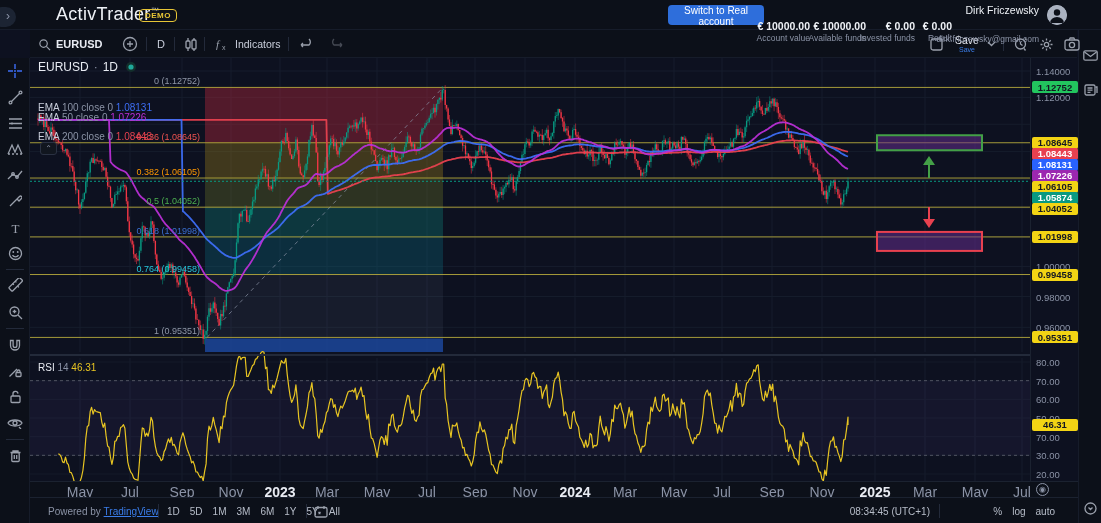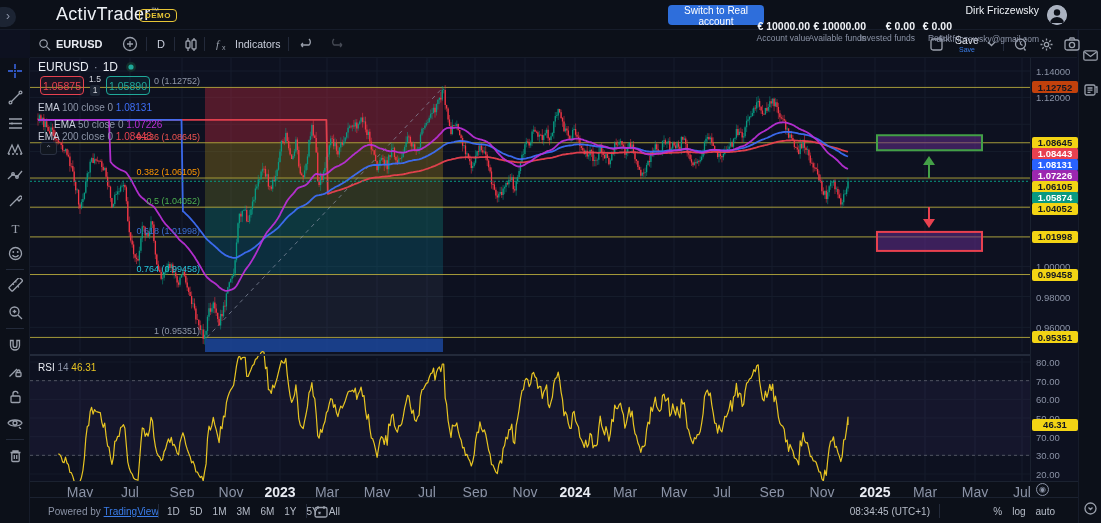--- a/index.html
+++ b/index.html
@@ -394,29 +394,24 @@
   <div id="legend">
     <span>EURUSD</span>
     <span style="color:#8b93a6;">·</span>
     <span>1D</span>
     <svg width="12" height="12" viewBox="0 0 12 12" style="margin:0 2px;">
         <circle cx="6" cy="6" r="5" fill="#132f2c"></circle>
         <circle cx="6" cy="6" r="2.6" fill="#1fa99a"></circle>
       </svg>
   </div>
 
-  <div id="quote">
-    <div class="q-box" id="bid-box">1.05875</div>
-    <div id="spread"><div>1.5</div><div class="sb">1</div></div>
-    <div class="q-box" id="ask-box">1.05890</div>
-  </div>
 
   <div id="ema-rows">
       <div class="ema-row" style="top: 102px;"><span>EMA</span> <span class="p">100 close 0</span> <span style="color:#3d6ef5">1.08131</span></div>
-      <div class="ema-row" style="top: 119px; padding-left: 16px;"><span>EMA</span> <span class="p">50 close 0</span> <span style="color:#b92fd6">1.07226</span></div>
+      <div class="ema-row" style="top: 112px;"><span>EMA</span> <span class="p">50 close 0</span> <span style="color:#b92fd6">1.07226</span></div>
       <div class="ema-row" style="top: 131px;"><span>EMA</span> <span class="p">200 close 0</span> <span style="color:#e8414f">1.08443</span></div>
     </div>
   <div id="collapse-btn">⌃</div>
   <div id="fib-labels">
       <div class="fib-lab" style="left: 110px; top: 76.4169px; color: rgb(144, 152, 168);">0 (1.12752)</div>
       <div class="fib-lab" style="left: 110px; top: 131.755px; color: rgb(239, 83, 80);">0.236 (1.08645)</div>
       <div class="fib-lab" style="left: 110px; top: 167.037px; color: rgb(255, 152, 0);">0.382 (1.06105)</div>
       <div class="fib-lab" style="left: 110px; top: 196.176px; color: rgb(76, 175, 80);">0.5 (1.04052)</div>
       <div class="fib-lab" style="left: 110px; top: 225.911px; color: rgb(59, 111, 209);">0.618 (1.01998)</div>
       <div class="fib-lab" style="left: 110px; top: 263.521px; color: rgb(38, 198, 218);">0.764 (0.99458)</div>
@@ -436,21 +431,21 @@
       <div class="tick" style="top: 203.416px;">1.00000</div>
       <div class="tick" style="top: 233.546px;">0.98000</div>
       <div class="tick" style="top: 264.297px;">0.96000</div>
       <div class="tick" style="top: 299px;">80.00</div>
       <div class="tick" style="top: 317.667px;">70.00</div>
       <div class="tick" style="top: 336.334px;">60.00</div>
       <div class="tick" style="top: 355.001px;">50.00</div>
       <div class="tick" style="top: 373.668px;">70.00</div>
       <div class="tick" style="top: 392.335px;">30.00</div>
       <div class="tick" style="top: 411.002px;">20.00</div>
-      <div class="plabel" style="top: 23.4169px; background: #c2410c; color: rgb(19, 23, 34);">1.12752</div>
+      <div class="plabel" style="top: 23.4169px; background: #22c55e; color: rgb(19, 23, 34);">1.12752</div>
       <div class="plabel" style="top: 78.7554px; background: rgb(243, 212, 20); color: rgb(19, 23, 34);">1.08645</div>
       <div class="plabel" style="top: 89.7554px; background: rgb(232, 65, 79); color: rgb(255, 255, 255);">1.08443</div>
       <div class="plabel" style="top: 100.755px; background: rgb(41, 98, 255); color: rgb(255, 255, 255);">1.08131</div>
       <div class="plabel" style="top: 111.755px; background: rgb(156, 39, 176); color: rgb(255, 255, 255);">1.07226</div>
       <div class="plabel" style="top: 122.755px; background: rgb(243, 212, 20); color: rgb(19, 23, 34);">1.06105</div>
       <div class="plabel" style="top: 133.755px; background: rgb(8, 153, 129); color: rgb(255, 255, 255);">1.05874</div>
       <div class="plabel" style="top: 144.755px; background: rgb(243, 212, 20); color: rgb(19, 23, 34);">1.04052</div>
       <div class="plabel" style="top: 172.911px; background: rgb(243, 212, 20); color: rgb(19, 23, 34);">1.01998</div>
       <div class="plabel" style="top: 210.521px; background: rgb(243, 212, 20); color: rgb(19, 23, 34);">0.99458</div>
       <div class="plabel" style="top: 273.414px; background: rgb(243, 212, 20); color: rgb(19, 23, 34);">0.95351</div>

